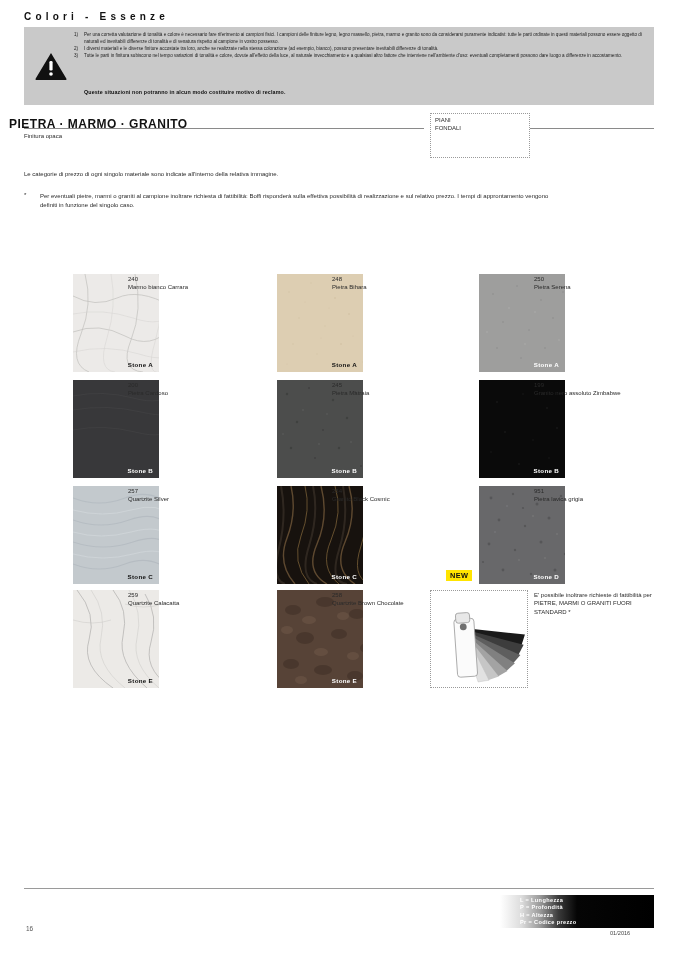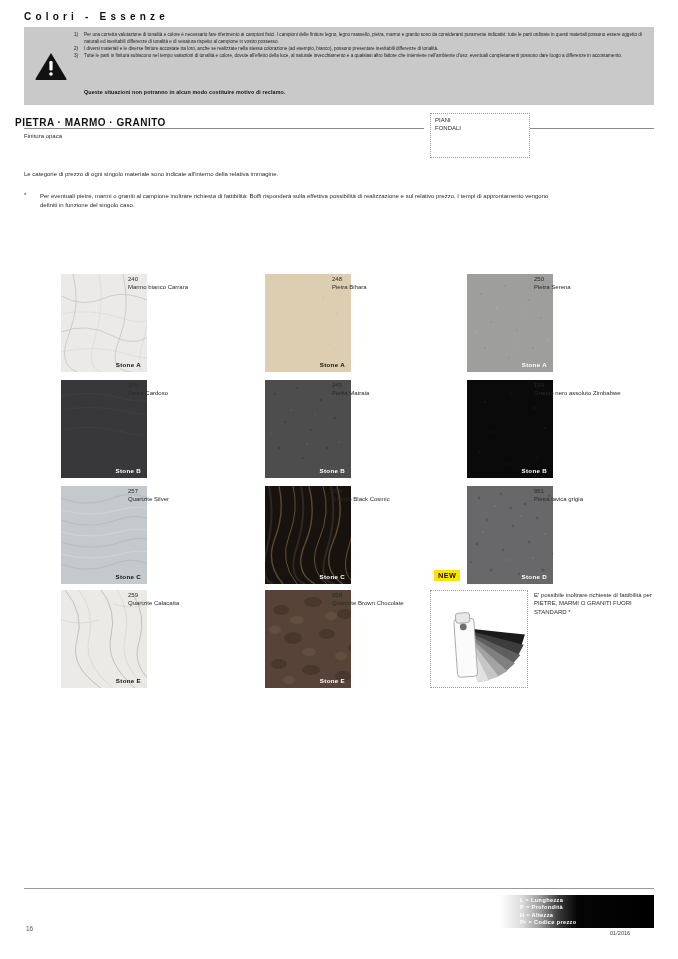--- a/index.html
+++ b/index.html
@@ -72,23 +72,23 @@
     top: 62px;
     font-size: 5.3px;
     font-weight: bold;
     letter-spacing: 0.15px;
     color: #0d0d0d;
   }
 
   
   .sec-title {
     position: absolute;
-    left: 15px;
+    left: 9px;
     top: 117px;
-    font-size: 10px;
+    font-size: 12px;
     font-weight: bold;
     letter-spacing: 0.5px;
     color: #111;
   }
   .sec-rule {
     position: absolute;
     left: 24px;
     top: 128px;
     width: 400px;
     height: 1px;
@@ -152,21 +152,21 @@
     font-size: 6px;
     line-height: 8.6px;
     color: #2a2a2a;
   }
 
   
   .grid { position: absolute; left: 0; top: 0; }
   .cell { position: absolute; }
   .swatch {
     position: absolute;
-    left: 0;
+    left: 12px;
     top: 0;
     width: 86px;
     height: 98px;
     overflow: hidden;
     padding-left: 37px;
   }
   .swatch-label {
     position: absolute;
     right: 6px;
     bottom: 4px;

